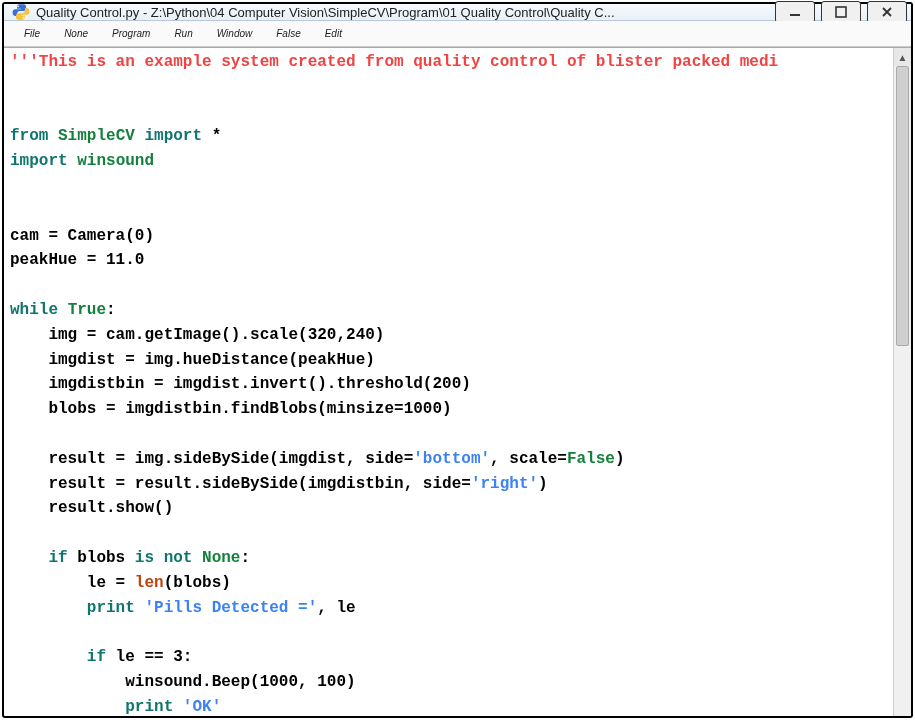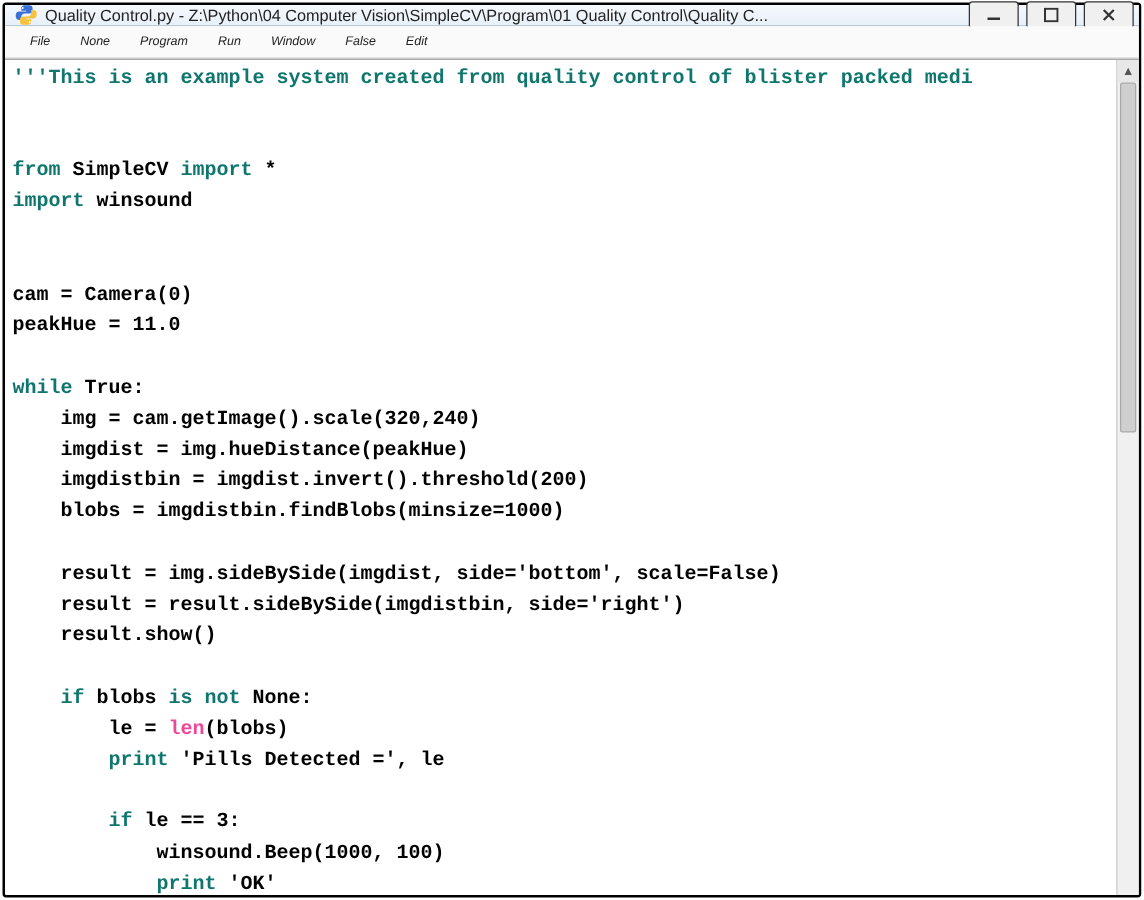--- a/index.html
+++ b/index.html
@@ -114,25 +114,25 @@
     .scroll-up { top: 0; }
     .scroll-thumb {
       position: absolute;
       top: 18px; left: 2px; right: 2px;
       height: 280px;
       background: #cfcfcf;
       border: 1px solid #aaa;
       border-radius: 2px;
     }
     
-    .c-docstr { color: #0f766e; }
+    .c-docstr { color: #ef4444; }
     .c-kw { color: #0f766e; }
-    .c-name { color: #000000; }
-    .c-builtin { color: #ec4899; }
-    .c-str { color: #000000; }
+    .c-name { color: #15803d; }
+    .c-builtin { color: #c2410c; }
+    .c-str { color: #3b82f6; }
     .c-plain { color: #000; }
   </style>
 </head>
 <body>
 
 <div class="window">
   <div class="titlebar">
     <span class="app-icon">
       <svg viewBox="0 0 32 32">
         <path fill="#3a6fd8" d="M15 2c-6 0-6 3-6 5v3h7v1H6c-3 0-5 2-5 6s2 6 5 6h3v-4c0-3 2-5 5-5h7c2 0 4-2 4-4V7c0-2 0-5-6-5h-4z"></path>

